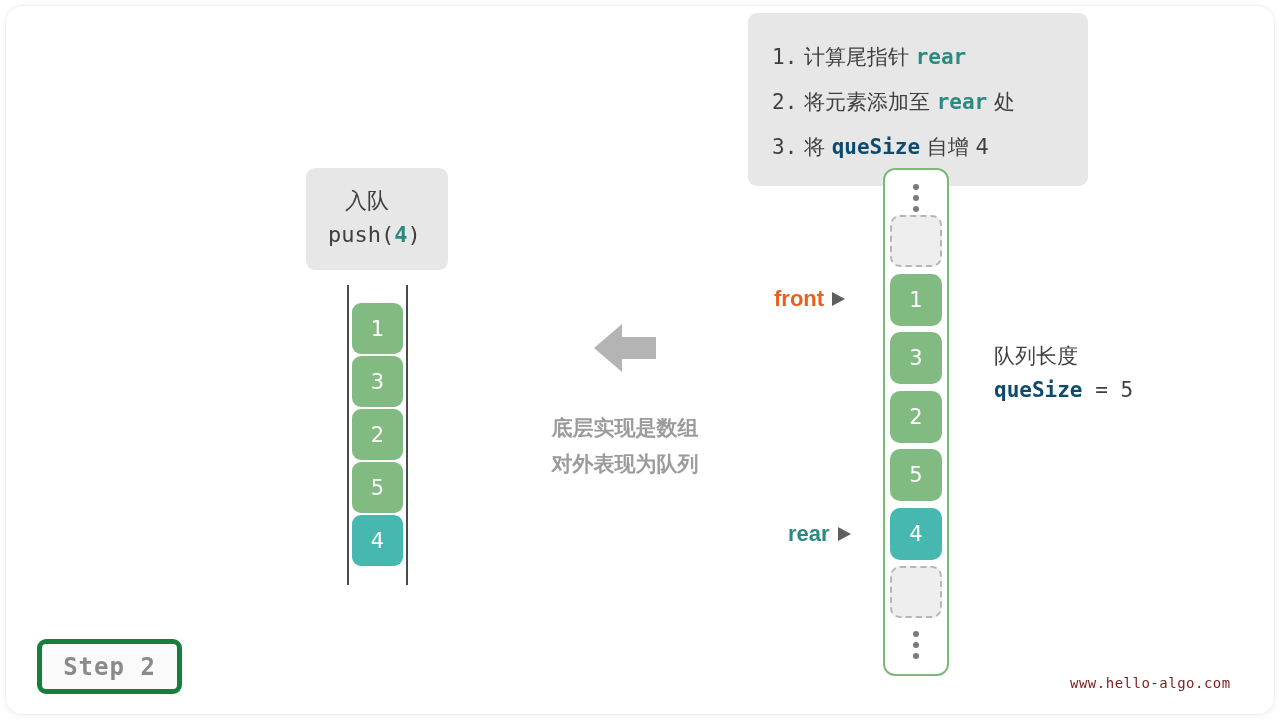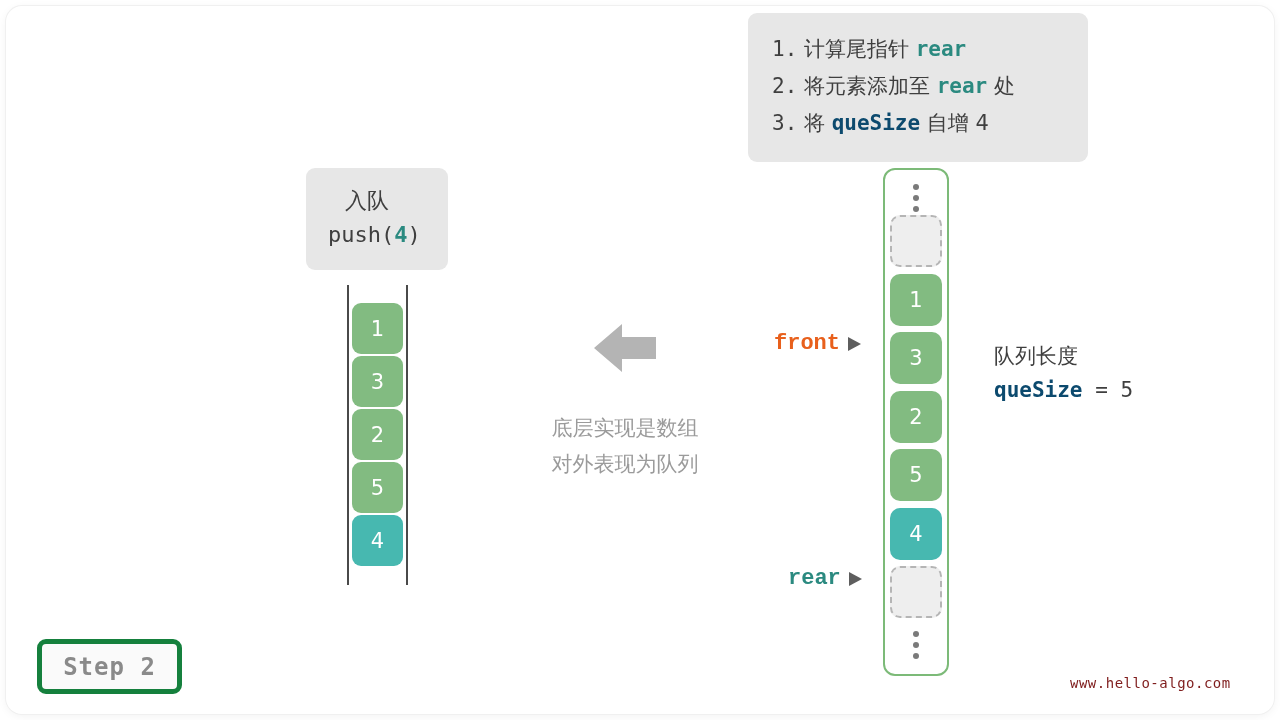--- a/index.html
+++ b/index.html
@@ -44,20 +44,21 @@
     top: 13px;
     width: 340px;
     padding: 18px 24px 20px 24px;
   }
   .step-line {
     font-family: "DejaVu Sans Mono", "Liberation Mono", monospace;
     font-size: 21px;
     line-height: 37px;
     color: #3f3f3f;
     white-space: pre;
+    margin-top: 8px;
   }
   .mono-teal { color: #2b8a80; font-weight: bold; }
   .mono-blue { color: #0c4a6e; font-weight: bold; }
   .cjk { font-family: "DejaVu Sans", "Liberation Sans", sans-serif; }
 
   .push-box {
     left: 306px;
     top: 168px;
     width: 142px;
     padding: 16px 0 18px 0;
@@ -162,24 +163,23 @@
     border-radius: 50%;
     background: #7a7a7a;
   }
 
   
   .ptr {
     position: absolute;
     display: flex;
     align-items: center;
     gap: 8px;
-    font-family: Liberation Mono, monospace;
+    font-family: Liberation Sans, sans-serif;
     font-size: 22px;
     font-weight: bold;
-    margin-top: 45px;
   }
   .ptr .arrowhead {
     width: 0; height: 0;
     border-top: 7px solid transparent;
     border-bottom: 7px solid transparent;
     border-left: 13px solid #5e5e5e;
   }
   .ptr-front { left: 774px; top: 286px; color: #e8601c; }
   .ptr-rear  { left: 788px; top: 521px; color: #2b8a80; }
 
@@ -208,21 +208,21 @@
     left: 592px;
     top: 318px;
   }
   .caption {
     position: absolute;
     left: 527px;
     top: 410px;
     width: 196px;
     text-align: center;
     font-size: 21px;
-    font-weight: normal;
+    font-weight: bold;
     color: #9b9b9b;
     line-height: 36px;
   }
 
   
   .step-badge {
     position: absolute;
     left: 37px;
     top: 639px;
     width: 145px;

